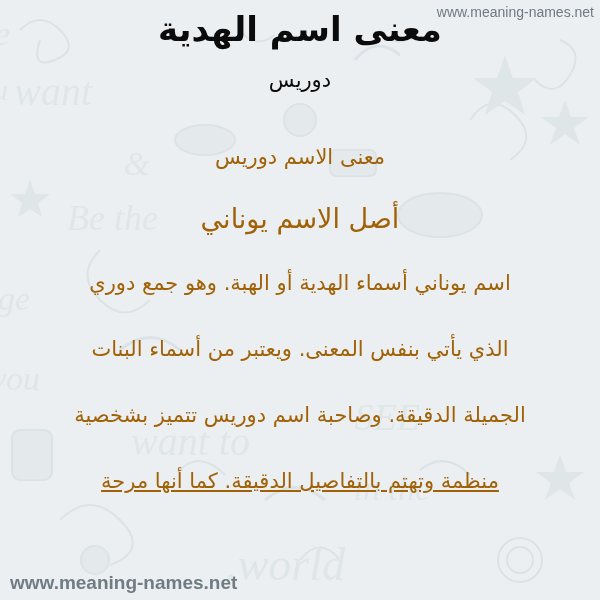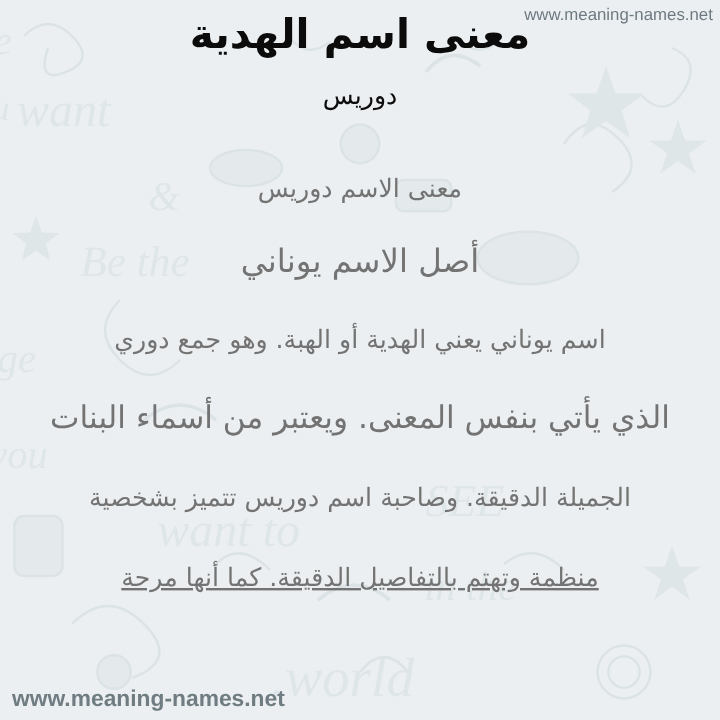--- a/index.html
+++ b/index.html
@@ -68,29 +68,29 @@
     position: absolute;
     top: 126px;
     left: 0;
     width: 600px;
     direction: rtl;
   }
 
   .body-line {
     width: 600px;
     text-align: center;
-    color: #737373;
+    color: #a16207;
     direction: rtl;
     white-space: nowrap;
   }
 
   .body-line.l0 { font-size: 21px; height: 62px; line-height: 62px; }
   .body-line.l1 { font-size: 27px; height: 62px; line-height: 62px; }
   .body-line.l2 { font-size: 21px; height: 66px; line-height: 66px; }
-  .body-line.l3 { font-size: 26px; height: 66px; line-height: 66px; }
+  .body-line.l3 { font-size: 21px; height: 66px; line-height: 66px; }
   .body-line.l4 { font-size: 21px; height: 66px; line-height: 66px; }
   .body-line.l5 { font-size: 21px; height: 66px; line-height: 66px; text-decoration: underline; }
   .body-line.l6 { font-size: 21px; height: 66px; line-height: 66px; }
 
   .watermark-top {
     position: absolute;
     top: 4px;
     right: 6px;
     font-size: 14px;
     color: #6d7a80;
@@ -174,21 +174,21 @@
 
     <div class="watermark-top">www.meaning-names.net</div>
 
     <div class="title">معنى اسم الهدية</div>
 
     <div class="name-line">دوريس</div>
 
     <div class="body-lines">
       <div class="body-line l0">معنى الاسم دوريس</div>
       <div class="body-line l1">أصل الاسم يوناني</div>
-      <div class="body-line l2">اسم يوناني يعني الهدية أو الهبة. وهو جمع دوري</div>
+      <div class="body-line l2">اسم يوناني أسماء الهدية أو الهبة. وهو جمع دوري</div>
       <div class="body-line l3">الذي يأتي بنفس المعنى. ويعتبر من أسماء البنات</div>
       <div class="body-line l4">الجميلة الدقيقة. وصاحبة اسم دوريس تتميز بشخصية</div>
       <div class="body-line l5">منظمة وتهتم بالتفاصيل الدقيقة. كما أنها مرحة</div>
     </div>
 
     <div class="watermark-bottom">www.meaning-names.net</div>
   </div>
 </div>
 
 </body></html>

